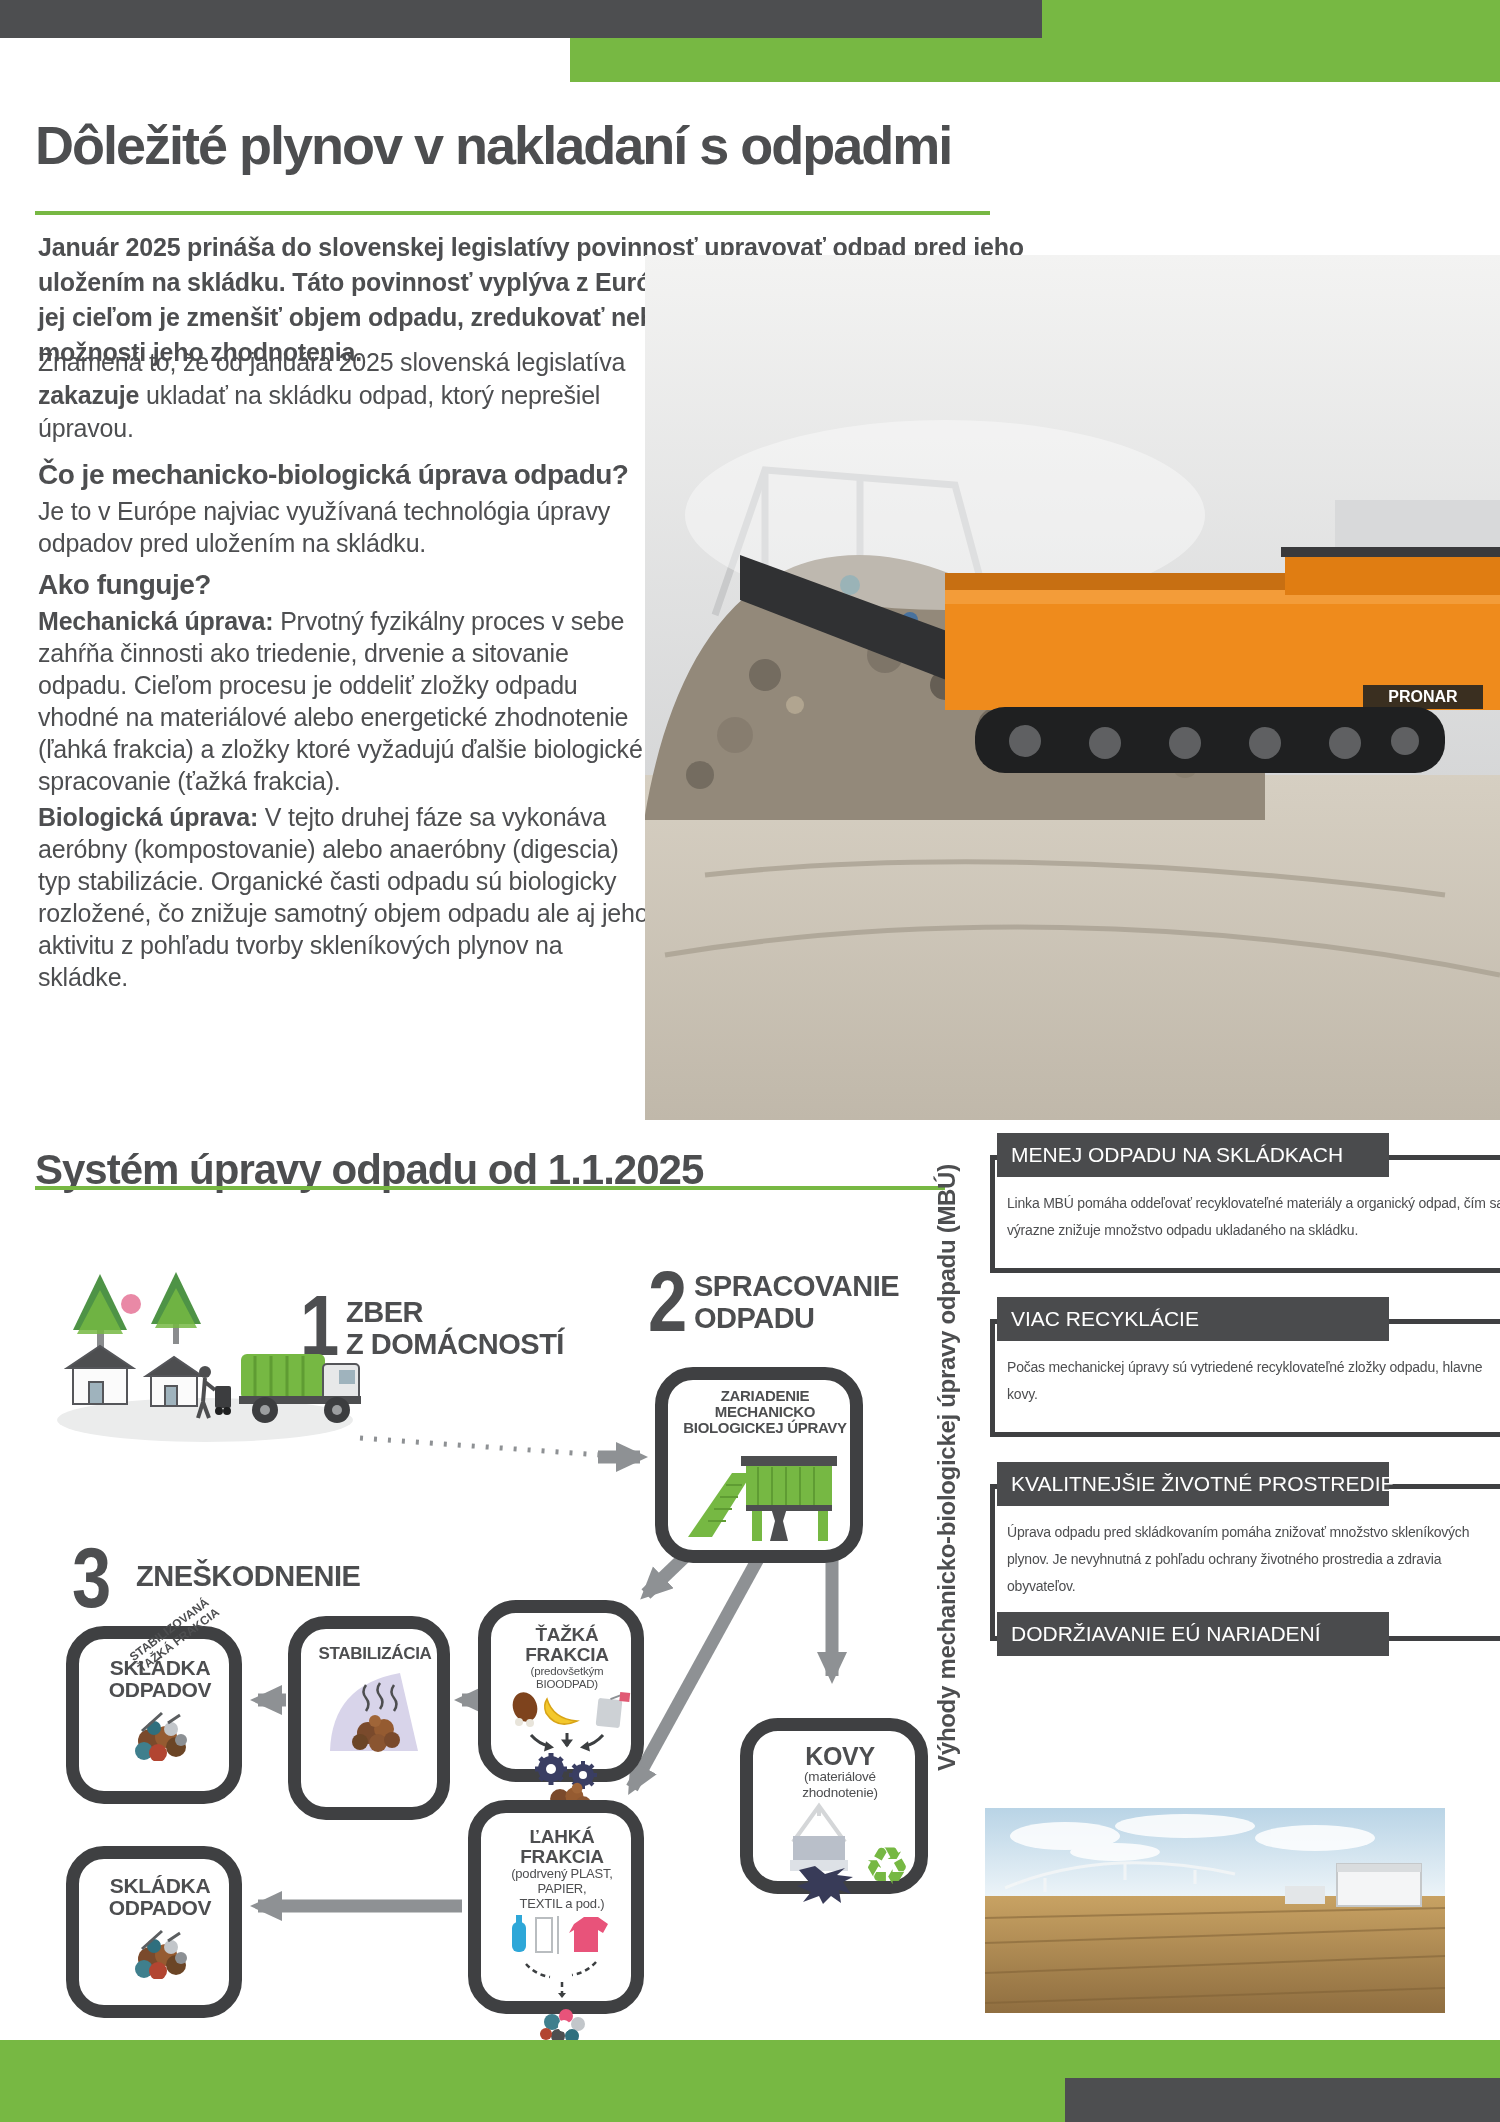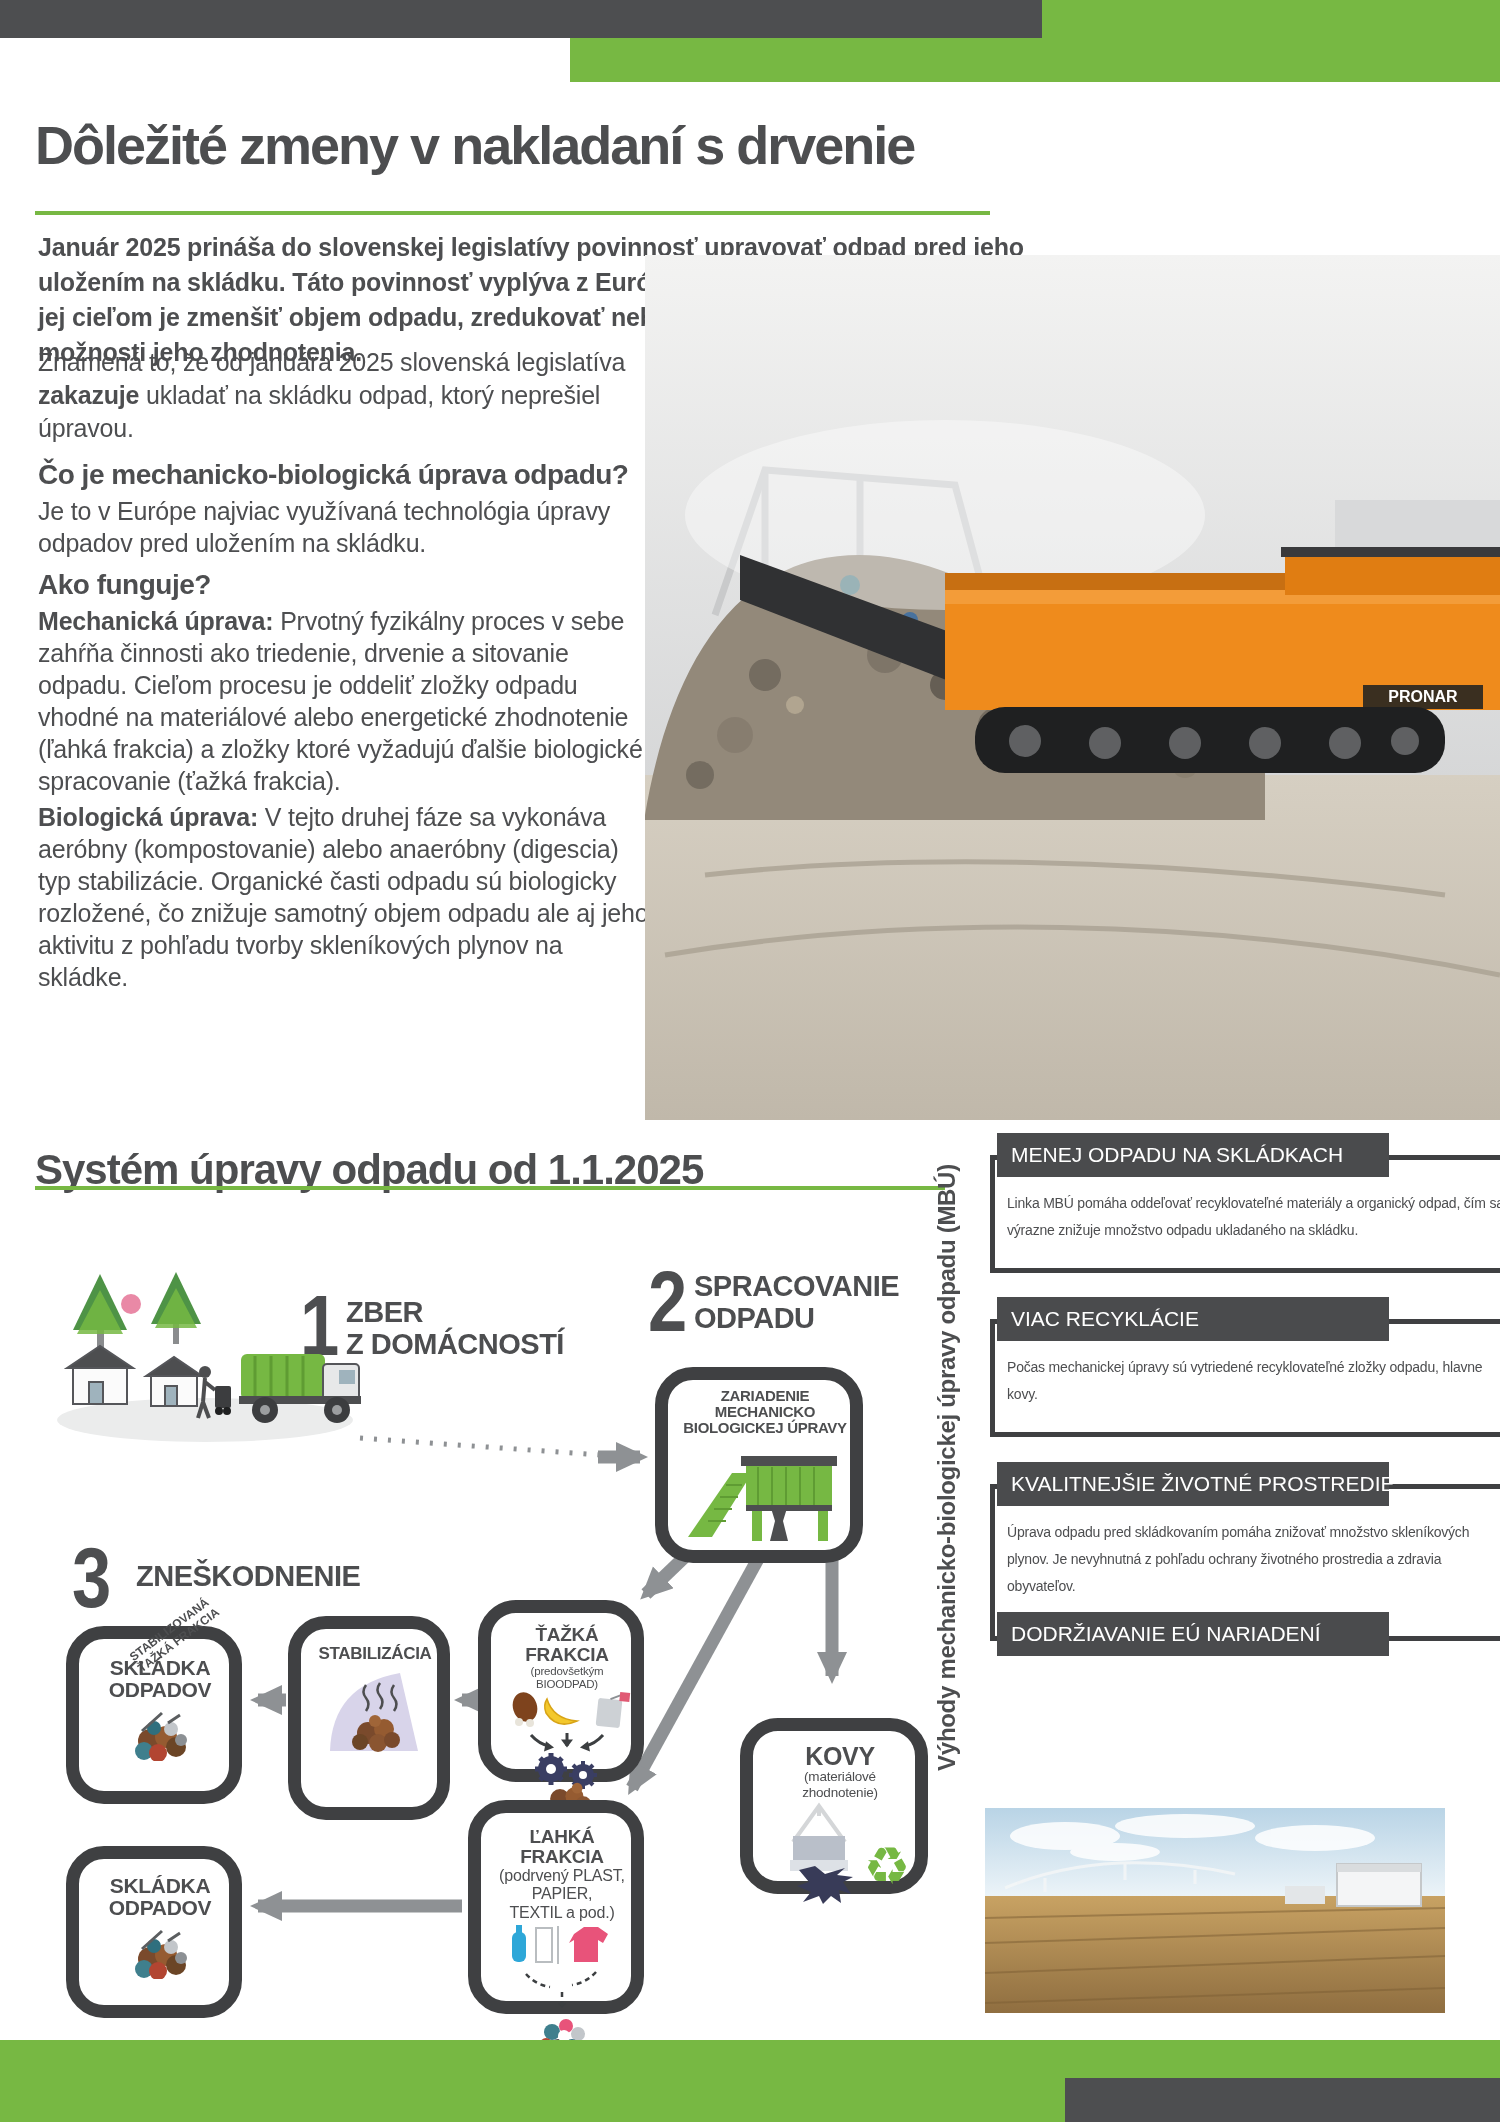--- a/index.html
+++ b/index.html
@@ -56,21 +56,21 @@
   .bot-dark{left:1065px;top:2078px;width:435px;height:44px;background:#4d4e50;}
 </style>
 </head>
 <body>
 
 <div class="page">
 
   <div class="bar top-green"></div>
   <div class="bar top-dark"></div>
 
-  <div class="page-title">Dôležité zmeny v nakladaní s drvenie</div>
+  <div class="page-title">Dôležité plynov v nakladaní s odpadmi</div>
   <div class="rule rule1"></div>
   <div class="intro">Január 2025 prináša do slovenskej legislatívy povinnosť upravovať odpad pred jeho uložením na skládku.  Táto povinnosť vyplýva z Európskej smernice o skládkach a jej cieľom je zmenšiť objem odpadu, zredukovať nebezpečné vlastnosti a zlepšiť možnosti jeho zhodnotenia.</div>
 
   <div class="article">
     <p><span>Znamená to, že od januára 2025 slovenská legislatíva</span> <b>zakazuje</b> <span>ukladať na skládku odpad, ktorý neprešiel úpravou.</span></p>
     <h3>Čo je mechanicko-biologická úprava odpadu?</h3>
     <p class="tight">Je to v Európe najviac využívaná technológia úpravy odpadov pred uložením na skládku.</p>
     <h3>Ako funguje?</h3>
     <p class="tight"><b>Mechanická úprava:</b> <span>Prvotný fyzikálny proces v sebe zahŕňa činnosti ako triedenie, drvenie a sitovanie odpadu. Cieľom procesu je oddeliť zložky odpadu vhodné na materiálové alebo energetické zhodnotenie (ľahká frakcia) a zložky ktoré vyžadujú ďalšie biologické spracovanie (ťažká frakcia).</span></p>
     <p class="tight"><b>Biologická úprava:</b> <span>V tejto druhej fáze sa vykonáva aeróbny (kompostovanie) alebo anaeróbny (digescia) typ stabilizácie. Organické časti odpadu sú biologicky rozložené, čo znižuje samotný objem odpadu ale aj jeho aktivitu z pohľadu tvorby skleníkových plynov na skládke.</span></p>
@@ -344,21 +344,21 @@
         </g>
       <rect x="28" y="36" width="52" height="24" fill="#b9bfc9"></rect>
       <rect x="25" y="60" width="58" height="11" fill="#dde1e6"></rect>
       <polygon fill="#383b58" points="34,70 44,82 32,86 46,92 38,102 54,96 58,104 66,96 76,103 74,90 86,94 78,82 88,77 72,75 80,68 60,74 50,66"></polygon>
       <text x="122" y="84" font-size="52" fill="#76b843" text-anchor="middle" font-family="DejaVu Sans, sans-serif">♻</text>
     </svg>
   </div>
 
   <div class="dbox" style="left:468px;top:1800px;width:176px;height:214px;">
     <div class="t" style="font-size:19px;margin-top:14px;">ĽAHKÁ FRAKCIA</div>
-    <div class="s" style="font-size:16px;">
+    <div class="s" style="font-size:13px;">
       <span>(podrvený PLAST, PAPIER,</span><br>
       <span>TEXTIL a pod.)</span>
     </div>
     <svg width="132" height="136" viewBox="0 0 132 136">
       <rect x="16" y="10" width="14" height="30" rx="6" fill="#2ea7d8"></rect>
       <rect x="20" y="3" width="6" height="9" fill="#2ea7d8"></rect>
       <rect x="40" y="6" width="16" height="34" fill="#ffffff" stroke="#b9bdc0" stroke-width="2"></rect>
       <path d="M62,4 V42" stroke="#b9bdc0" stroke-width="2"></path>
       <path d="M78,12 l10,-7 h14 l10,7 l-5,9 l-5,-3 v22 h-24 v-22 l-5,3 Z" fill="#e8537a"></path>
       <g stroke="#3c3f41" stroke-width="2.5" fill="none" stroke-dasharray="5,4">

